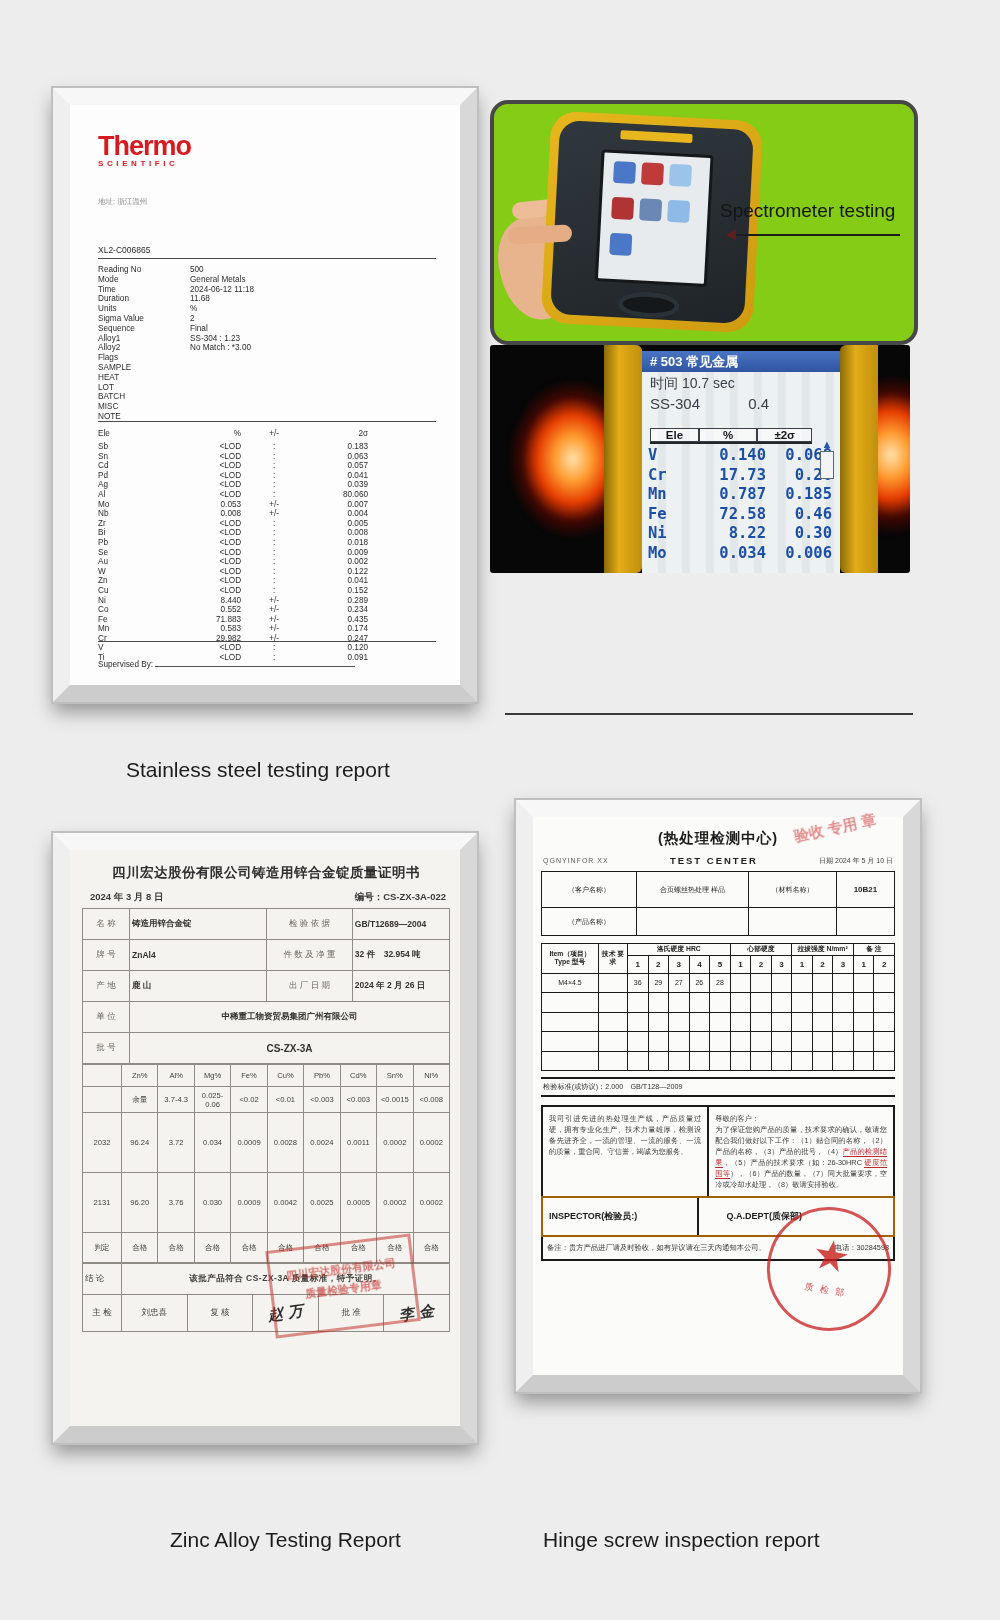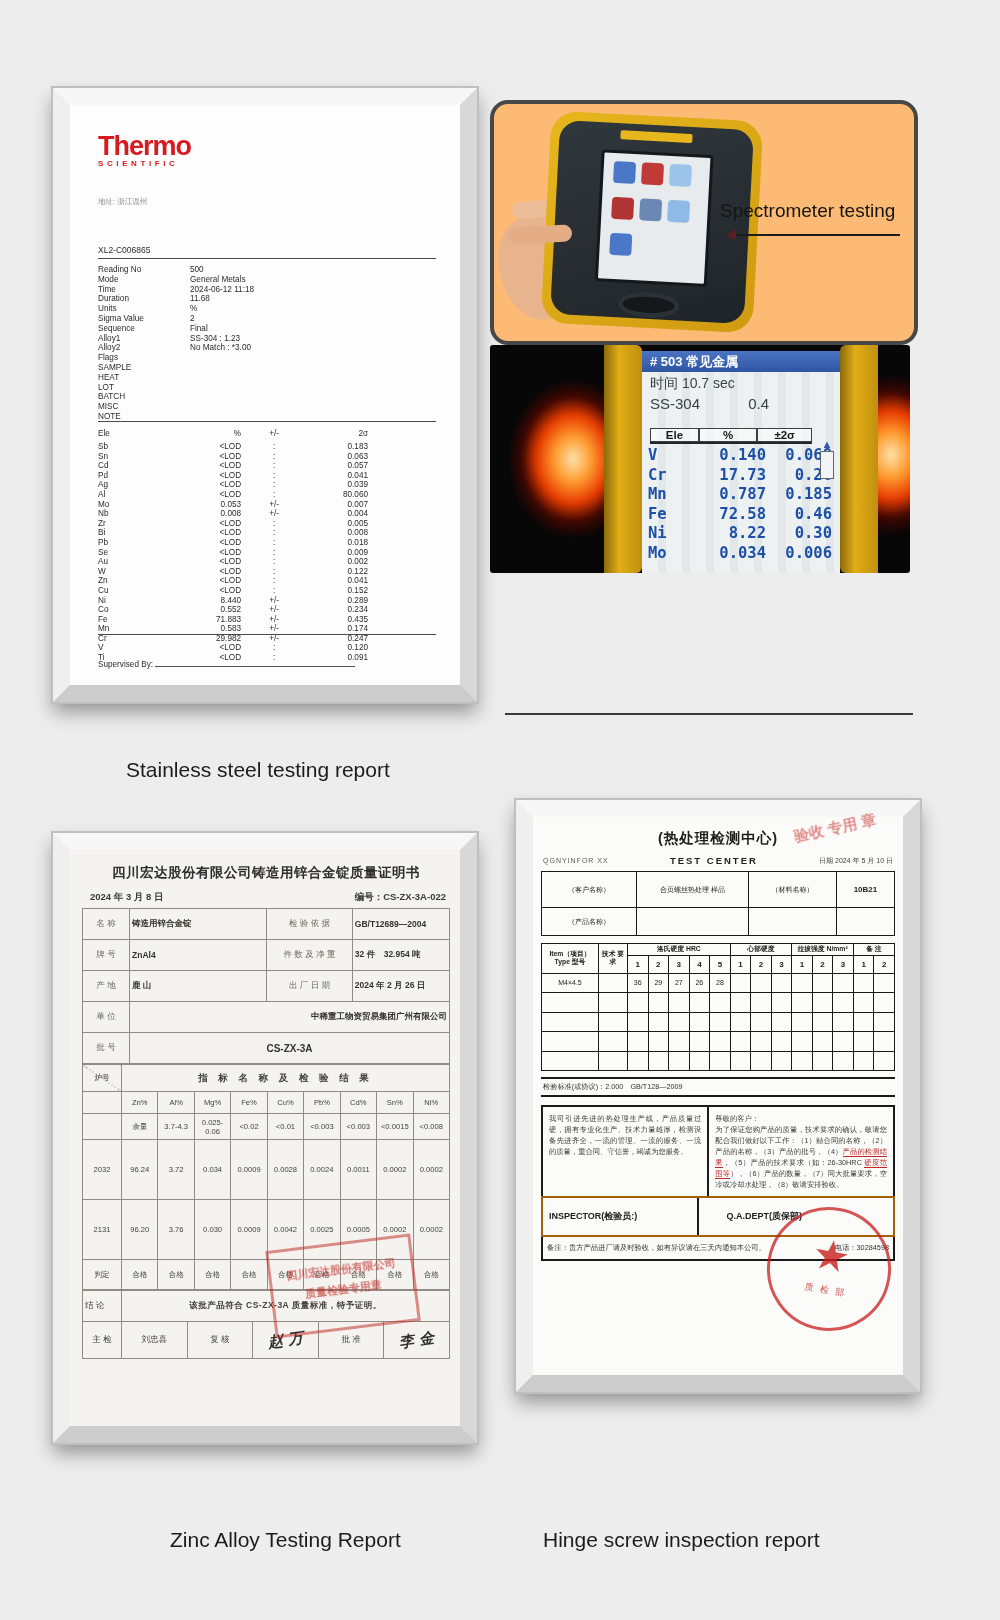--- a/index.html
+++ b/index.html
@@ -31,25 +31,25 @@
   #thermo-table th{font-weight:normal;text-align:left;padding:0 0 4px 0;}
   #thermo-table th:nth-child(2){text-align:right;padding-right:14px;}
   #thermo-table th:nth-child(3){text-align:center;}
   #thermo-table th:nth-child(4){text-align:right;}
   #thermo-table td{padding:0;line-height:9.6px;}
   #thermo-table td:nth-child(1){width:42px;text-align:left;}
   #thermo-table td:nth-child(2){width:108px;text-align:right;padding-right:14px;}
   #thermo-table td:nth-child(3){width:40px;text-align:center;}
   #thermo-table td:nth-child(4){width:78px;text-align:right;}
   .thermo-sup{position:absolute;left:28px;bottom:16px;font-size:8.2px;border-top:1.5px solid #4a4a4a;
-    width:338px;padding-top:23px;}
+    width:338px;padding-top:16px;}
   .thermo-sup .line{display:inline-block;width:200px;border-bottom:1px solid #555;height:8px;}
 
   
-  #photo1{position:absolute;left:490px;top:100px;width:420px;height:237px;background:#fdba74;
+  #photo1{position:absolute;left:490px;top:100px;width:420px;height:237px;background:#84cc16;
     border:4px solid #474747;border-radius:18px;overflow:hidden;}
   .spec-label{position:absolute;left:226px;top:96px;font-size:19px;color:#151515;}
   .spec-arrow{position:absolute;left:238px;top:130px;width:168px;border-top:2px solid #1c1c1c;}
   .spec-arrow:before{content:"";position:absolute;left:-12px;top:-7px;border:6px solid transparent;
     border-right:10px solid #5a1f1f;}
   .device{position:absolute;left:52px;top:12px;width:212px;height:212px;transform:rotate(3deg);}
   .dev-yellow{position:absolute;inset:0;background:linear-gradient(135deg,#e7b71d,#cf9a10);border-radius:26px;}
   .dev-dark{position:absolute;inset:9px;background:linear-gradient(160deg,#31383d,#1f2428);border-radius:20px;}
   .dev-brand{position:absolute;left:70px;top:16px;width:72px;height:9px;background:#e7b71d;border-radius:2px;}
   .dev-screen{position:absolute;left:52px;top:36px;width:112px;height:132px;background:#e7ebee;
@@ -461,34 +461,30 @@
           <td class="v">32 件　32.954 吨</td>
         </tr>
         <tr>
           <td class="lab">产 地</td>
           <td class="v">鹿 山</td>
           <td class="lab">出 厂 日 期</td>
           <td class="v">2024 年 2 月 26 日</td>
         </tr>
         <tr>
           <td class="lab">单 位</td>
-          <td class="v" colspan="3" style="text-align:right">中稀重工物资贸易集团广州有限公司</td>
+          <td class="v" colspan="3" style="text-align:center">中稀重工物资贸易集团广州有限公司</td>
         </tr>
         <tr>
           <td class="lab">批 号</td>
           <td class="v" colspan="3" style="text-align:center;font-size:10px">CS-ZX-3A</td>
         </tr>
       </tbody>
         </table>
       <table class="ztab" id="zinc-comp">
         <thead>
-          <tr>
-            <td class="diag">炉号</td>
-            <td colspan="9" class="hdr">指 标 名 称 及 检 验 结 果</td>
-          </tr>
           <tr class="cols">
             <td></td>
             <td>Zn%</td>
             <td>Al%</td>
             <td>Mg%</td>
             <td>Fe%</td>
             <td>Cu%</td>
             <td>Pb%</td>
             <td>Cd%</td>
             <td>Sn%</td>

